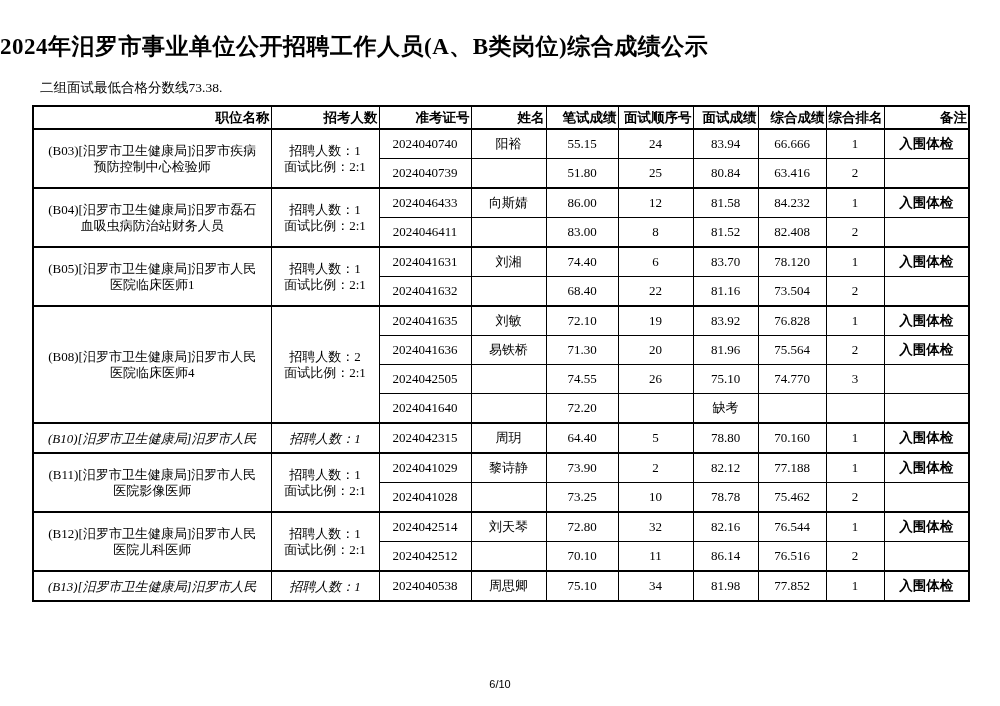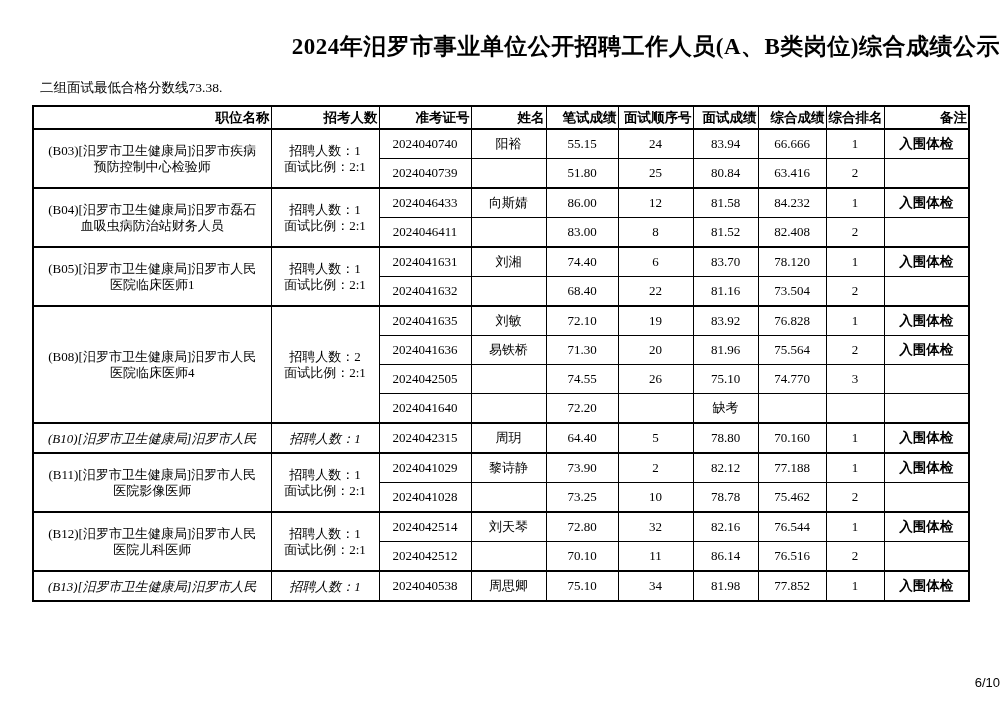--- a/index.html
+++ b/index.html
@@ -3,21 +3,21 @@
 <meta charset="utf-8">
 <style>
   html,body{margin:0;padding:0;}
   body{
     width:1000px;height:706px;position:relative;
     background:#ffffff;color:#000;
     font-family:"Liberation Serif","DejaVu Serif",serif;
     overflow:hidden;
   }
   .doc-title{
-    text-align:right;font-weight:bold;font-size:23px;
+    text-align:left;font-weight:bold;font-size:23px;
     padding-top:31px;letter-spacing:0.5px;
   }
   .subtitle{
     margin:16px 36px 0 40px;font-size:13.5px;line-height:19px;
   }
   table{
     border-collapse:collapse;table-layout:fixed;
     width:936px;margin:8px 0 0 32px;
     border:2px solid #000;
   }
@@ -29,21 +29,21 @@
   td{height:28px;line-height:16px;}
   thead th{border-bottom:2px solid #000;text-align:right;}
   tr.group-start td{border-top:2px solid #000;}
   td.cell-remark{font-weight:bold;font-size:13.5px;margin-top:15px;}
   td.cell-position,td.cell-recruit{font-size:13px;line-height:16px;}
   .clip{
     height:14px;overflow:hidden;font-style:italic;
   }
   .page-number{
     position:absolute;left:0;right:0;bottom:16px;
-    text-align:right;font-size:13px;
+    text-align:center;font-size:11px;
     font-family:"Liberation Sans","DejaVu Sans",sans-serif;
   }
 </style>
 </head>
 <body>
 
 <div class="doc-title">2024年汨罗市事业单位公开招聘工作人员(A、B类岗位)综合成绩公示</div>
 
 <div class="subtitle">
   <div>二组面试最低合格分数线73.38.</div>

